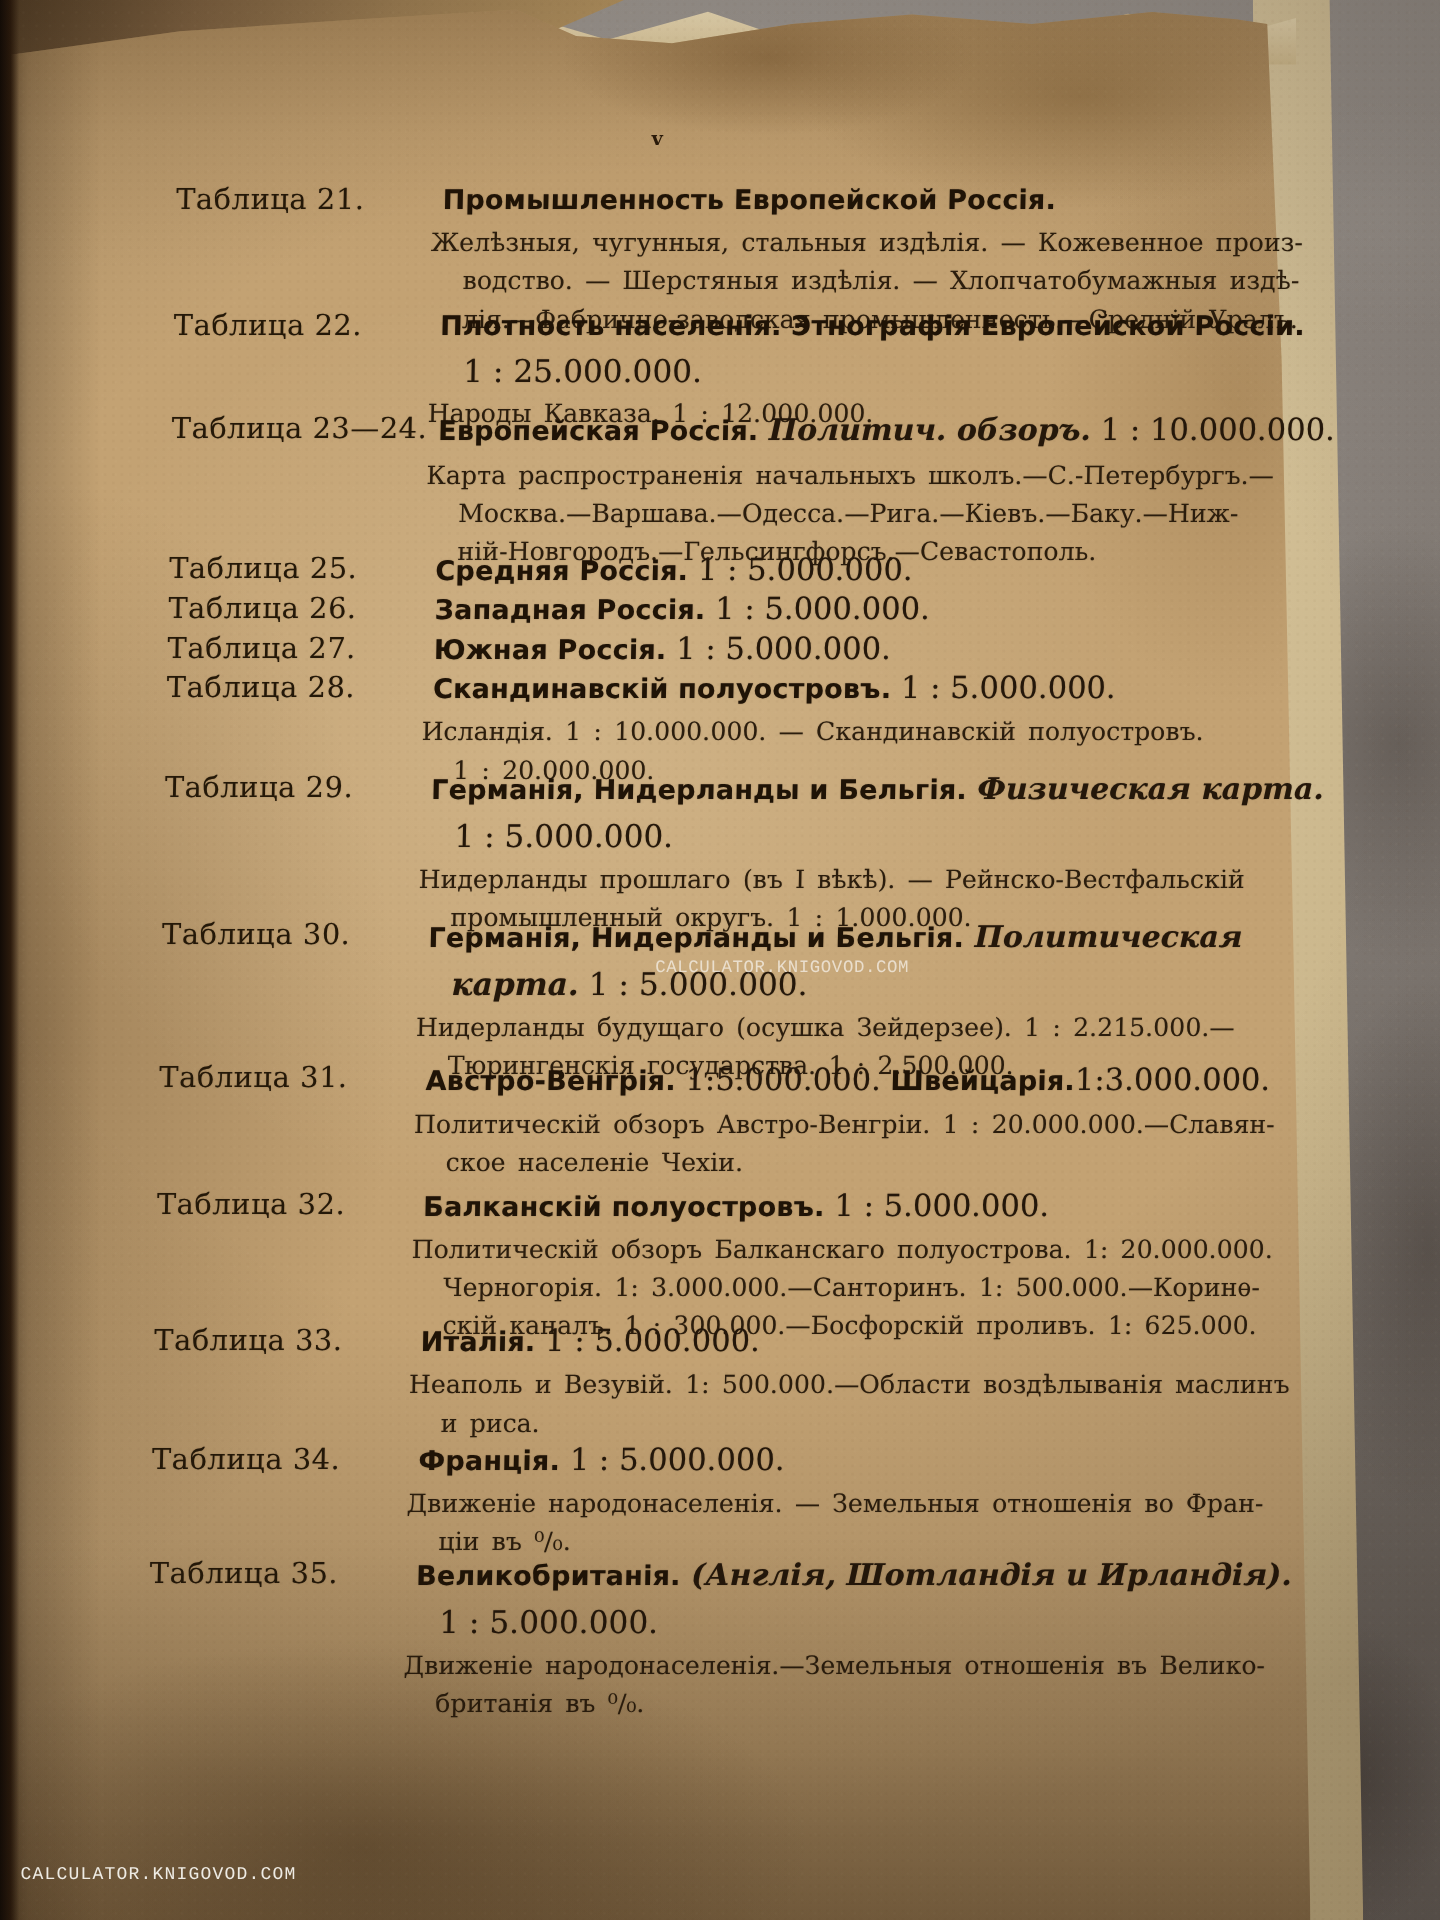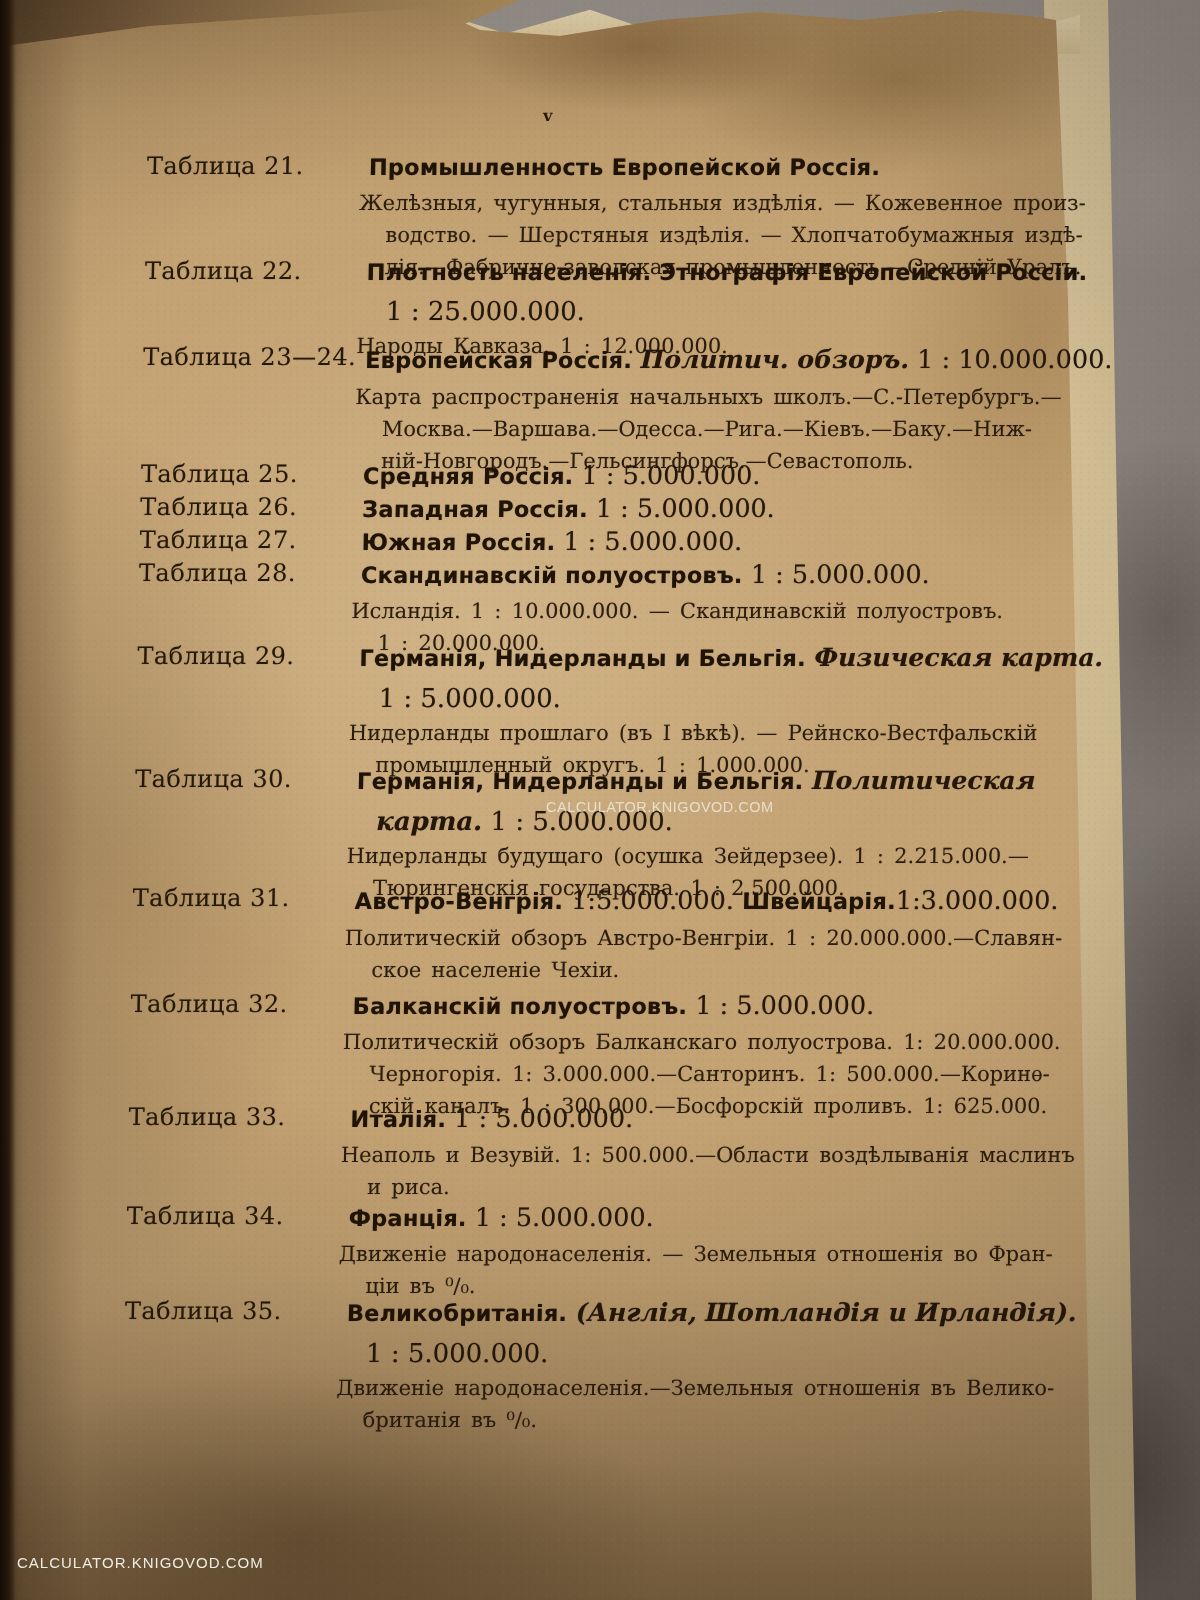--- a/index.html
+++ b/index.html
@@ -80,21 +80,21 @@
   .i{font-family:"DejaVu Serif",serif;font-style:italic;font-weight:700;font-size:25px;color:#24170a;}
   .n{font-family:"DejaVu Serif",serif;font-size:25.5px;color:#24170a;}
   .t2{font-size:26px;line-height:38px;padding-left:20px;white-space:nowrap;text-shadow:0 0 1px rgba(30,18,6,.4);}
   .t2 .i,.t2 .n{font-size:26px;}
   .notes{margin-left:-9px;}
   .note{font-size:21px;line-height:32px;word-spacing:3.5px;white-space:nowrap;
     color:#2b1d0d;text-shadow:0 0 1px rgba(40,26,10,.3);}
   .note.ind{padding-left:27px;}
 
   
-  .wm{position:absolute;font-family:Liberation Sans, sans-serif;pointer-events:none;white-space:nowrap;}
+  .wm{position:absolute;font-family:Liberation Mono, monospace;pointer-events:none;white-space:nowrap;}
   .wm-mid{left:546px;top:799px;font-size:14.5px;letter-spacing:.5px;color:rgba(255,255,255,.62);}
   .wm-bottom{left:17px;top:1554px;font-size:15px;letter-spacing:1px;color:rgba(250,248,243,.92);}
 </style>
 </head>
 <body>
 
 <div class="table-surface"></div>
 <div class="book-edge"></div>
 <div class="tear"></div>
 <div class="curl"></div>

